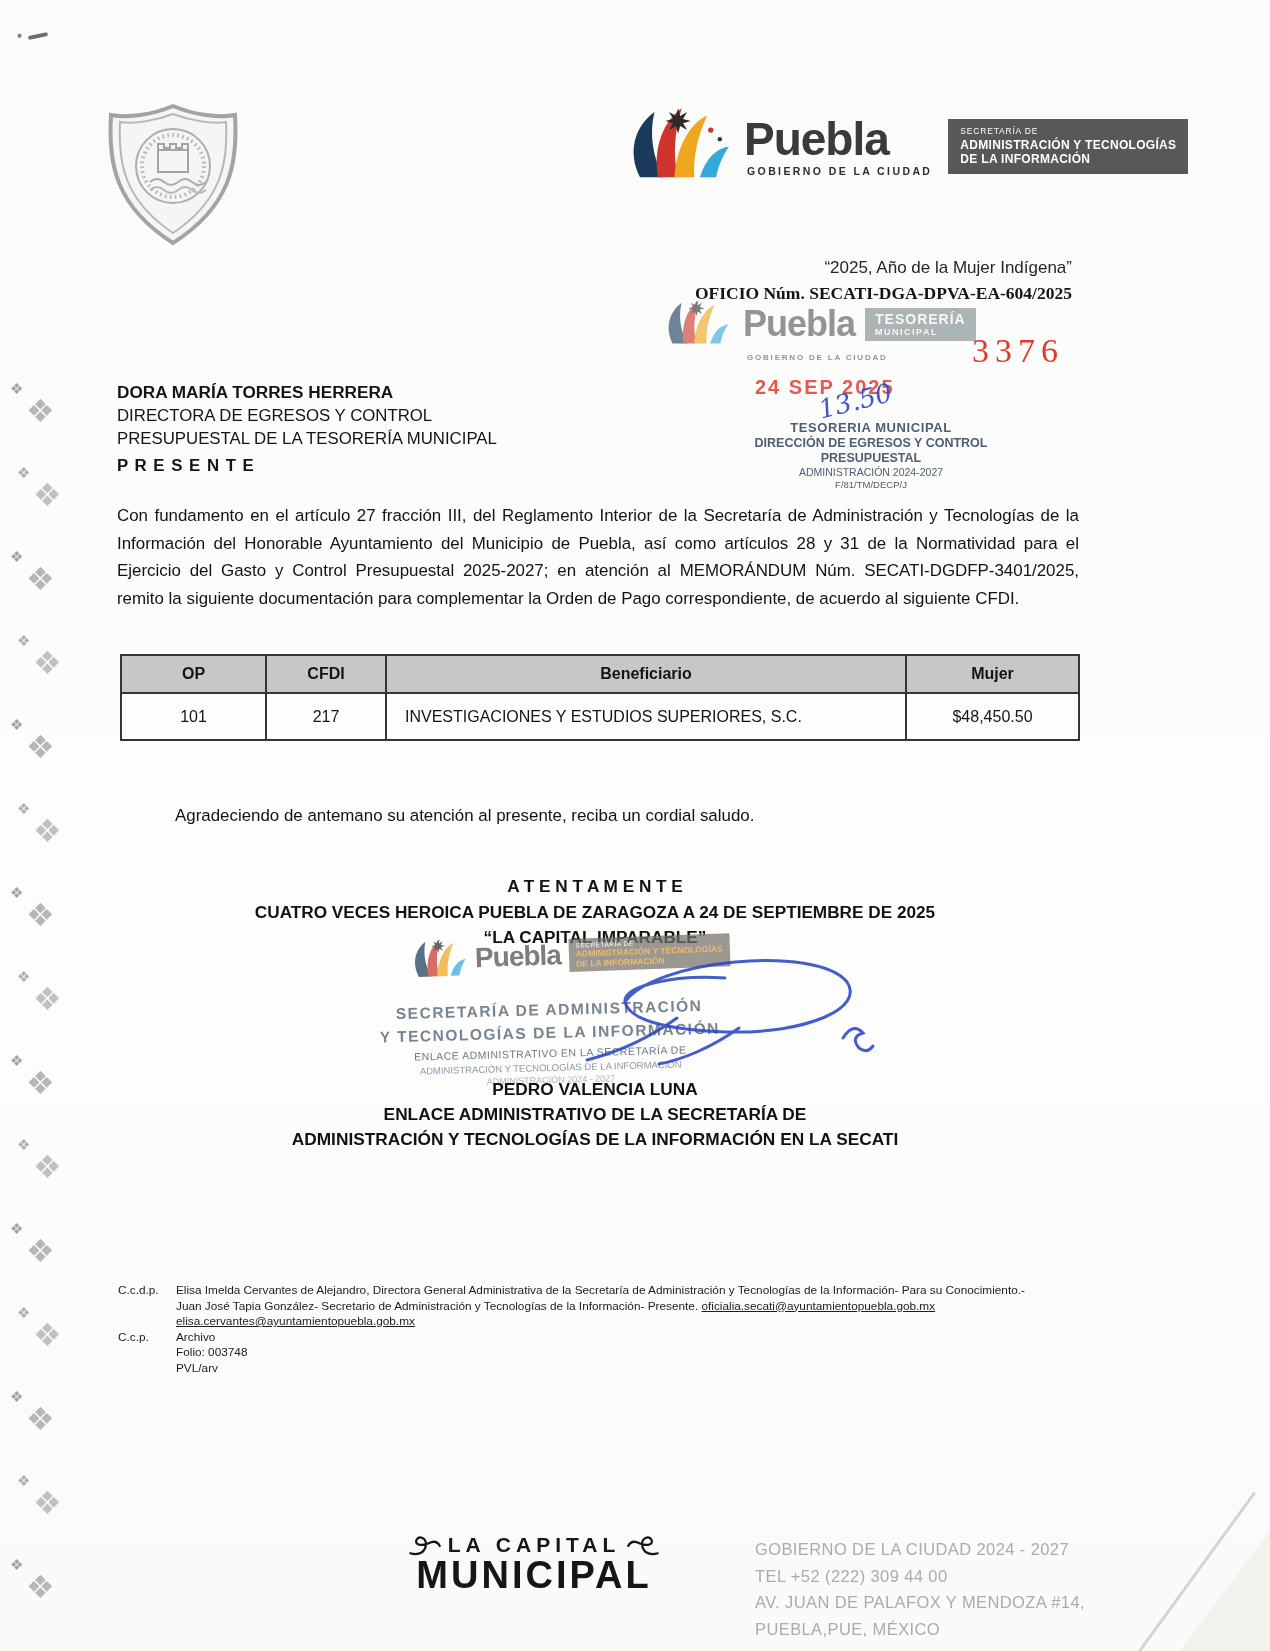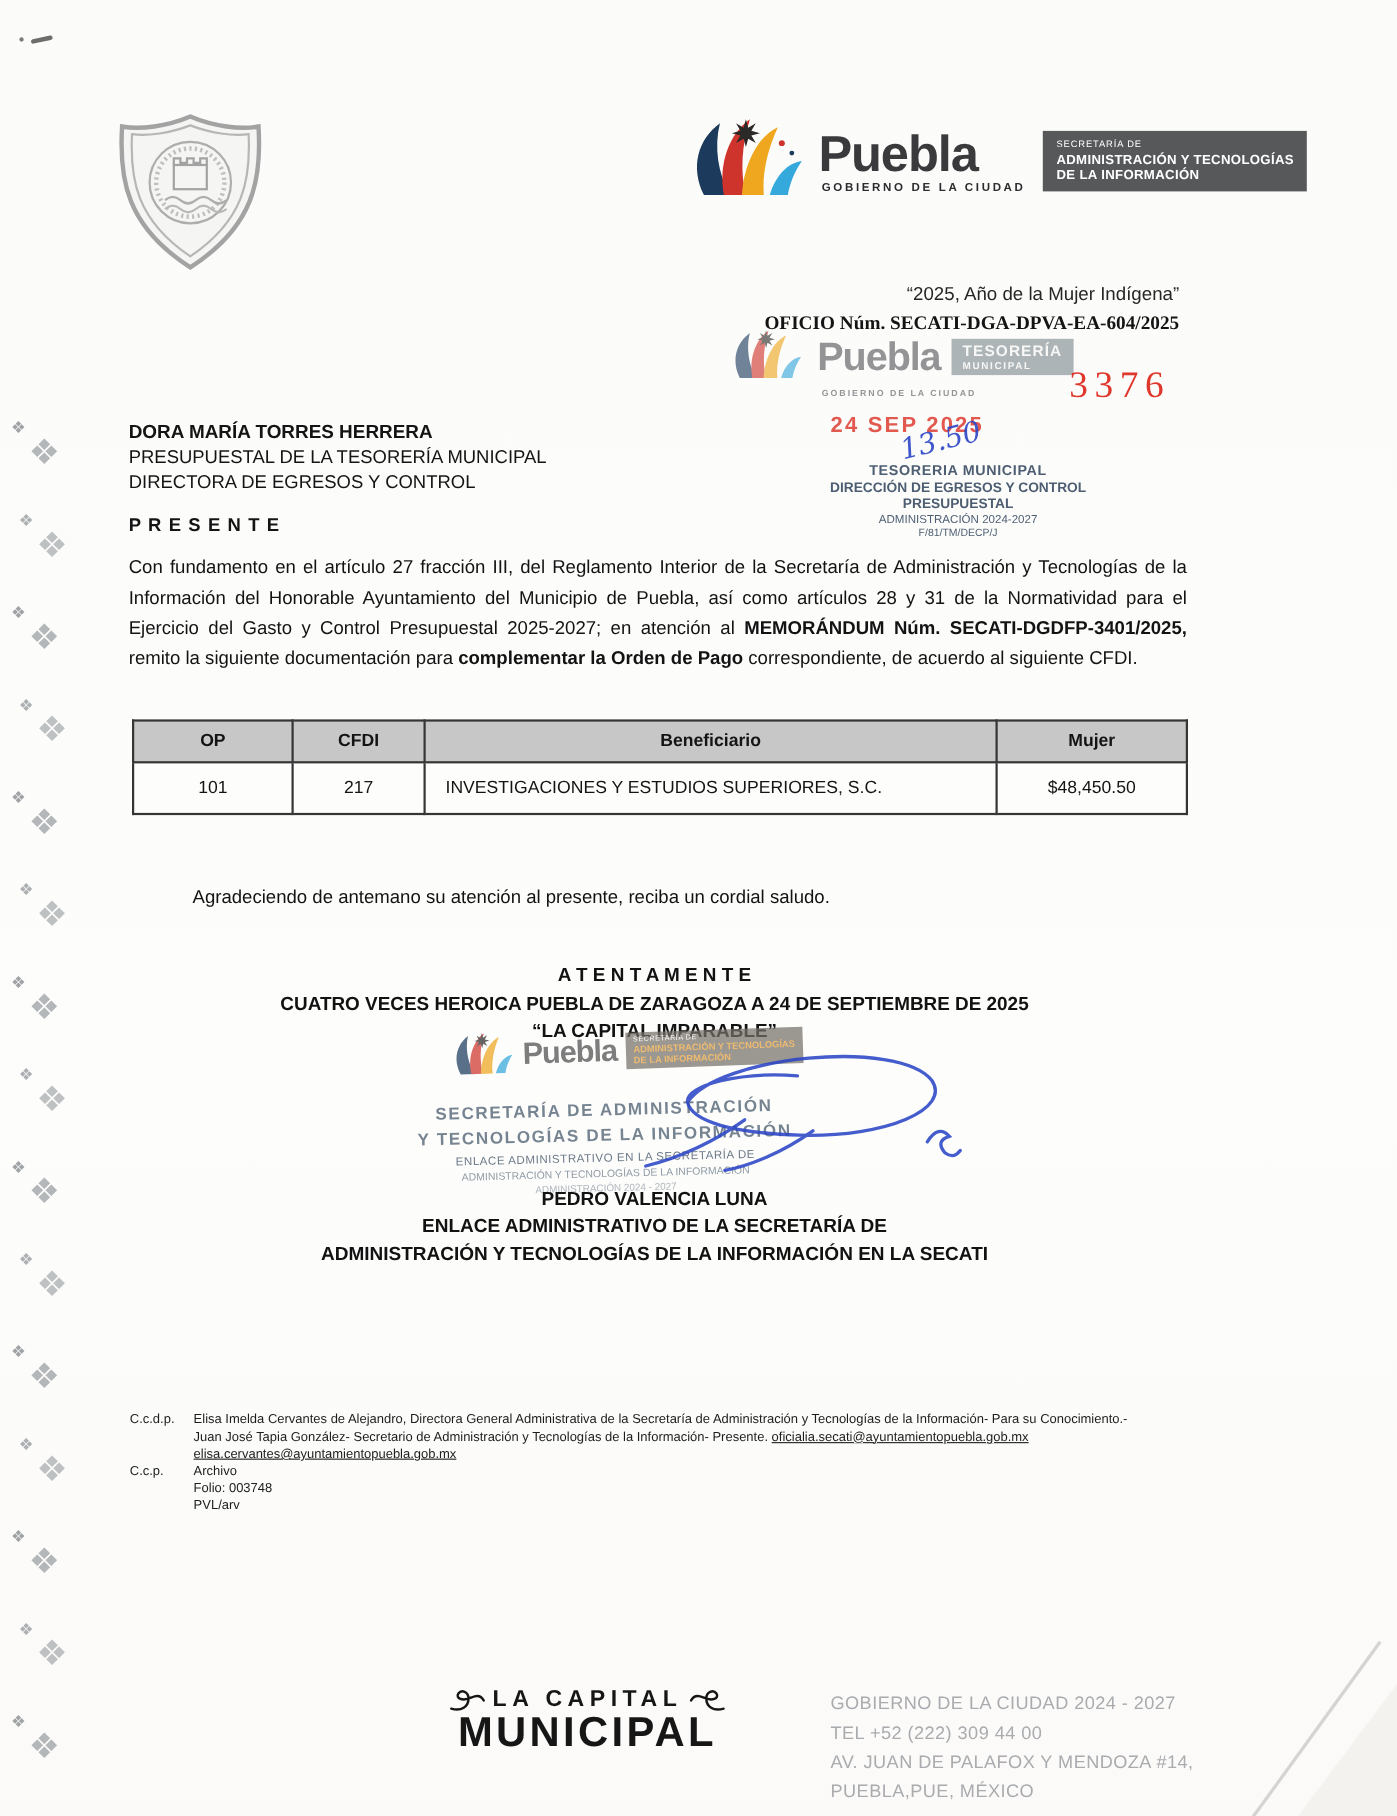--- a/index.html
+++ b/index.html
@@ -61,26 +61,26 @@
   .stamp-dept { position:absolute; left:688px; top:420px; width:366px; text-align:center;
     color:#4d5e72; }
   .dept-0 { font-size:13px; font-weight:bold; letter-spacing:.6px; line-height:16px; }
   .dept-1, .dept-2 { font-size:12.5px; font-weight:bold; line-height:14.5px; }
   .dept-3 { font-size:10.5px; line-height:13px; margin-top:1px; }
   .dept-4 { font-size:9.5px; line-height:12px; }
 
   
   .addressee { position:absolute; left:117px; top:381px; font-size:16.8px; line-height:23px; color:#141414; }
   .addr-name { font-weight:bold; font-size:17.2px; }
-  .addr-salutation { font-weight:bold; letter-spacing:1px; margin-top:16px; }
+  .addr-salutation { font-weight:bold; letter-spacing:1px; margin-top:4px; }
 
   
   .body-par { position:absolute; left:117px; top:502px; width:962px; font-size:16.9px;
     line-height:27.5px; text-align:justify; color:#131313; }
-  .body-par b { font-weight:bold; }
+  .body-par b { font-weight:normal; }
   .closing-line { position:absolute; left:175px; top:806px; font-size:16.9px; color:#131313; }
 
   
   .doc-table { position:absolute; left:120px; top:654px; width:958px; border-collapse:collapse;
     table-layout:fixed; font-size:16px; color:#141414; }
   .doc-table th, .doc-table td { border:2px solid #353535; text-align:center;margin-left:24px; }
   .doc-table th { background:#c7c7c7; height:38px; font-weight:bold; }
   .doc-table td { height:47px; background:#fdfdfc; }
   .col-op { width:145px; } .col-cfdi { width:120px; } .col-benef { width:520px; } .col-monto { width:173px; }
   .cell-benef { text-align:left !important; padding-left:18px; }
@@ -256,22 +256,22 @@
   <div class="stamp-dept">
     <div class="dept-0">TESORERIA MUNICIPAL</div>
     <div class="dept-1">DIRECCIÓN DE EGRESOS Y CONTROL</div>
     <div class="dept-2">PRESUPUESTAL</div>
     <div class="dept-3">ADMINISTRACIÓN 2024-2027</div>
     <div class="dept-4">F/81/TM/DECP/J</div>
   </div>
 
   <div class="addressee">
     <div class="addr-name">DORA MARÍA TORRES HERRERA</div>
+    <div>DIRECTORA DE EGRESOS Y CONTROL</div>
     <div>PRESUPUESTAL DE LA TESORERÍA MUNICIPAL</div>
-    <div>DIRECTORA DE EGRESOS Y CONTROL</div>
     <div class="addr-salutation">P R E S E N T E</div>
   </div>
 
   <p class="body-par"><span>Con fundamento en el artículo 27 fracción III, del Reglamento Interior de la Secretaría de Administración y Tecnologías de la Información del Honorable Ayuntamiento del Municipio de Puebla, así como artículos 28 y 31 de la Normatividad para el Ejercicio del Gasto y Control Presupuestal 2025-2027; en atención al </span><b>MEMORÁNDUM Núm. SECATI-DGDFP-3401/2025,</b><span> remito la siguiente documentación para </span><b>complementar la Orden de Pago</b><span> correspondiente, de acuerdo al siguiente CFDI.</span></p>
 
   <table class="doc-table">
     <colgroup>
         <col class="col-op">
         <col class="col-cfdi">
         <col class="col-benef">

